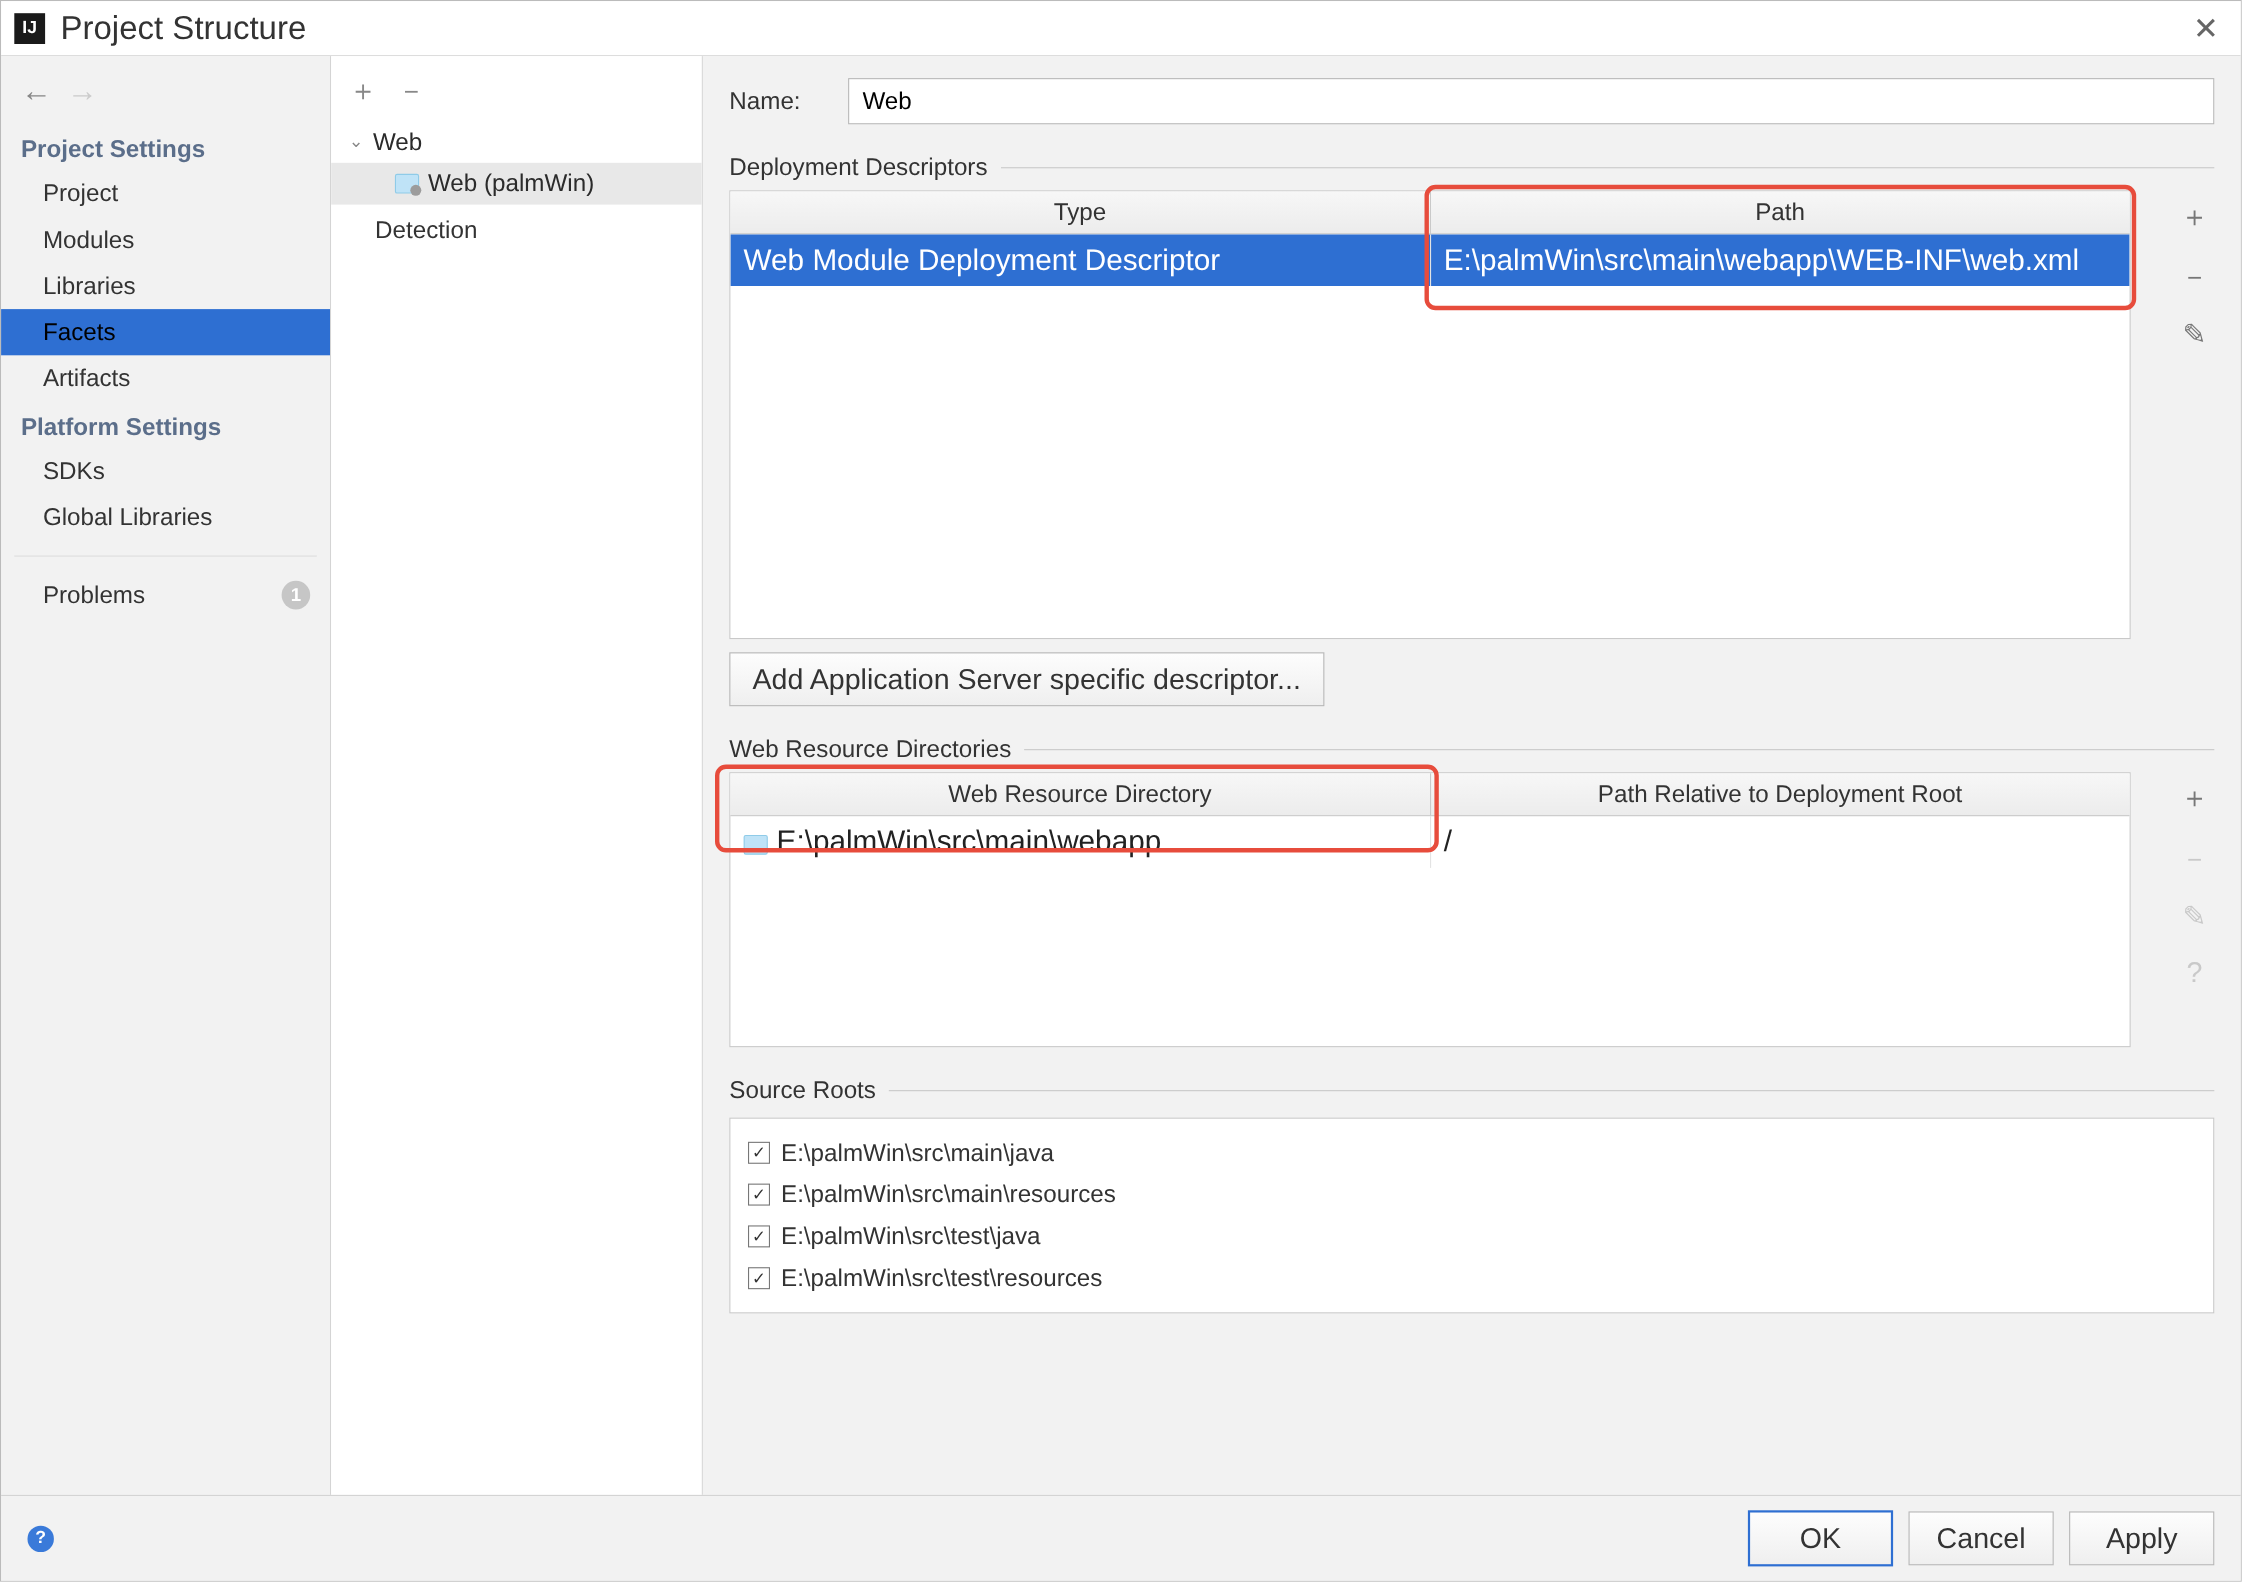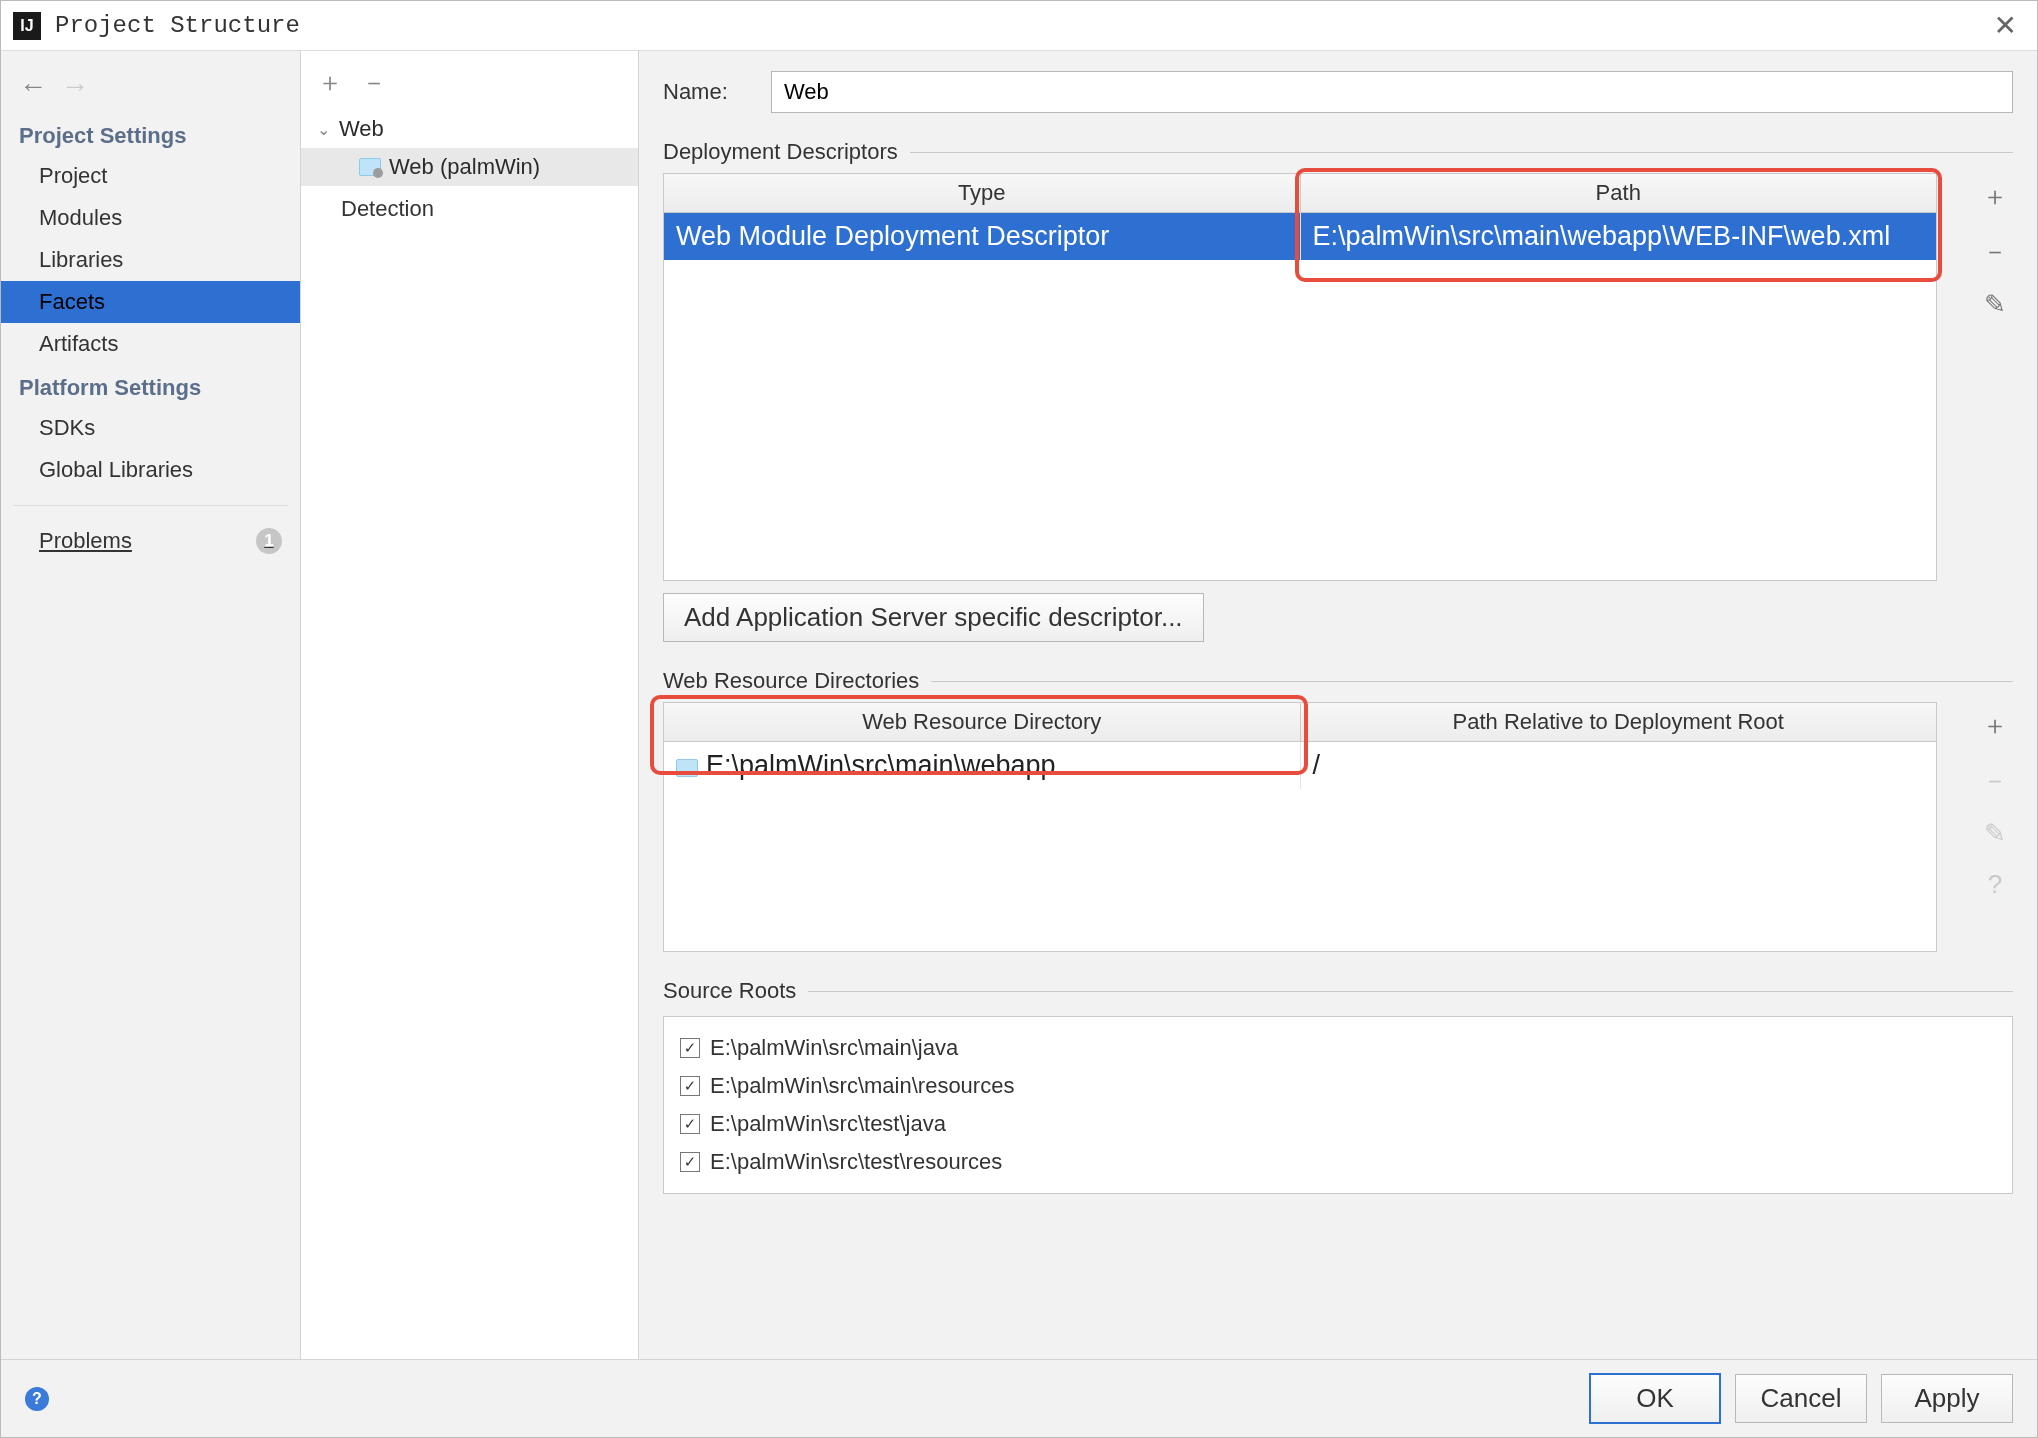--- a/index.html
+++ b/index.html
@@ -1,32 +1,32 @@
 <!DOCTYPE html>
 <html><head>
 <meta charset="utf-8">
 <style>
   * { box-sizing: border-box; margin: 0; padding: 0; font-family: "Segoe UI", Arial, sans-serif; }
   html, body { width: 2038px; height: 1438px; background: #f2f2f2; color: #2b2b2b; font-size: 21px; }
   .window { width: 2038px; height: 1438px; display: flex; flex-direction: column; background: #f2f2f2; border: 1px solid #bbb; }
   .titlebar { display: flex; align-items: center; height: 50px; padding: 0 12px; background: #fff; border-bottom: 1px solid #ddd; }
   .titlebar .app-icon { width: 28px; height: 28px; background: #1a1a1a; color: #fff; font-size: 16px; font-weight: bold; display: flex; align-items: center; justify-content: center; margin-right: 14px; }
-  .titlebar .title { flex: 1; font-size: 24px; color: #333; font-family: Liberation Mono, monospace; }
+  .titlebar .title { flex: 1; font-size: 30px; color: #333; }
   .titlebar .close { font-size: 28px; color: #666; padding: 0 8px; cursor: pointer; }
   .body { flex: 1; display: flex; min-height: 0; }
   
   .sidebar { width: 300px; background: #f2f2f2; border-right: 1px solid #d4d4d4; display: flex; flex-direction: column; padding-top: 8px; }
   .sidebar .navbtns { display: flex; gap: 14px; padding: 8px 18px 14px; color: #aaa; font-size: 28px; }
   .sidebar .navbtns .back { color: #888; }
   .sidebar .navbtns .fwd { color: #ccc; }
   .side-heading { color: #5b6e8a; font-weight: bold; font-size: 22px; padding: 10px 18px 6px; }
   .side-item { padding: 8px 18px 8px 38px; font-size: 22px; color: #333; cursor: pointer; }
   .side-item.selected { background: #2e6fd2; color: #000000; }
   .side-sep { height: 1px; background: #ddd; margin: 14px 12px; }
-  .side-item.problems { display: flex; align-items: center; justify-content: space-between; padding-right: 18px; text-decoration: underline; }
+  .side-item.problems { display: flex; align-items: center; justify-content: space-between; padding-right: 18px; }
   .badge { background: #c6c6c6; color: #fff; border-radius: 50%; width: 26px; height: 26px; display: inline-flex; align-items: center; justify-content: center; font-size: 17px; font-weight: bold; }
   
   .midpanel { width: 338px; background: #fff; border-right: 1px solid #d4d4d4; display: flex; flex-direction: column; }
   .mid-toolbar { display: flex; gap: 18px; padding: 14px 16px 10px; color: #888; font-size: 26px; }
   .mid-toolbar span { cursor: pointer; }
   .tree { flex: 1; overflow: auto; font-size: 22px; }
   .tree-row { display: flex; align-items: center; padding: 6px 12px 6px 16px; cursor: pointer; gap: 8px; }
   .tree-row.l1 { padding-left: 16px; }
   .tree-row.l2 { padding-left: 58px; }
   .tree-row.selected { background: #e8e8e8; }

